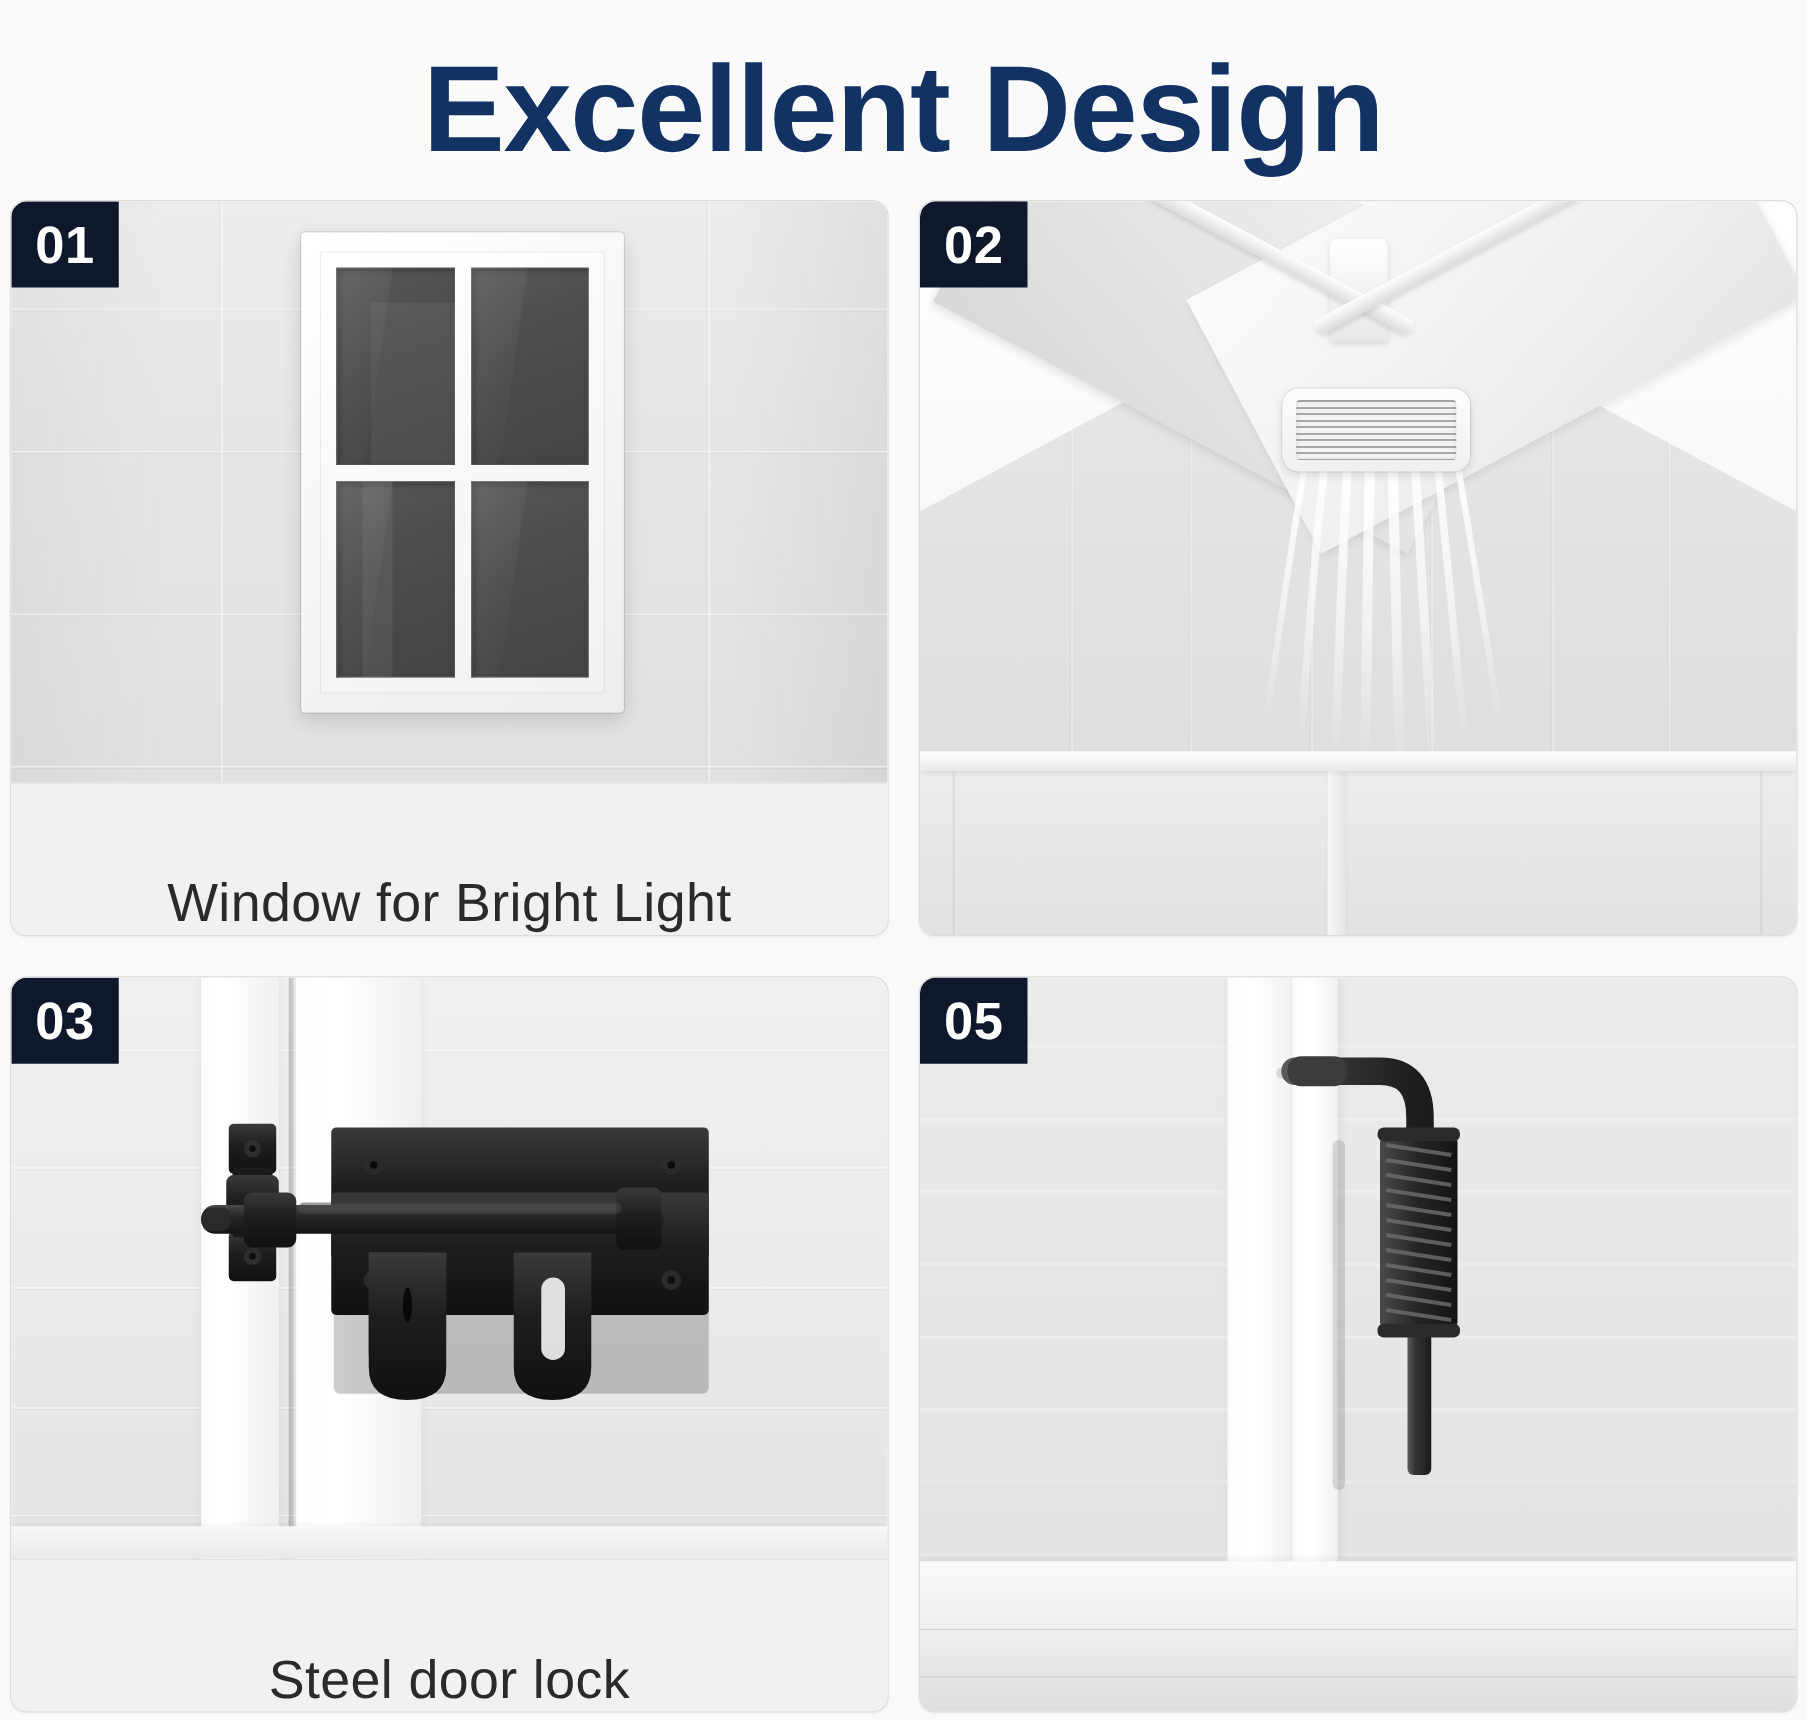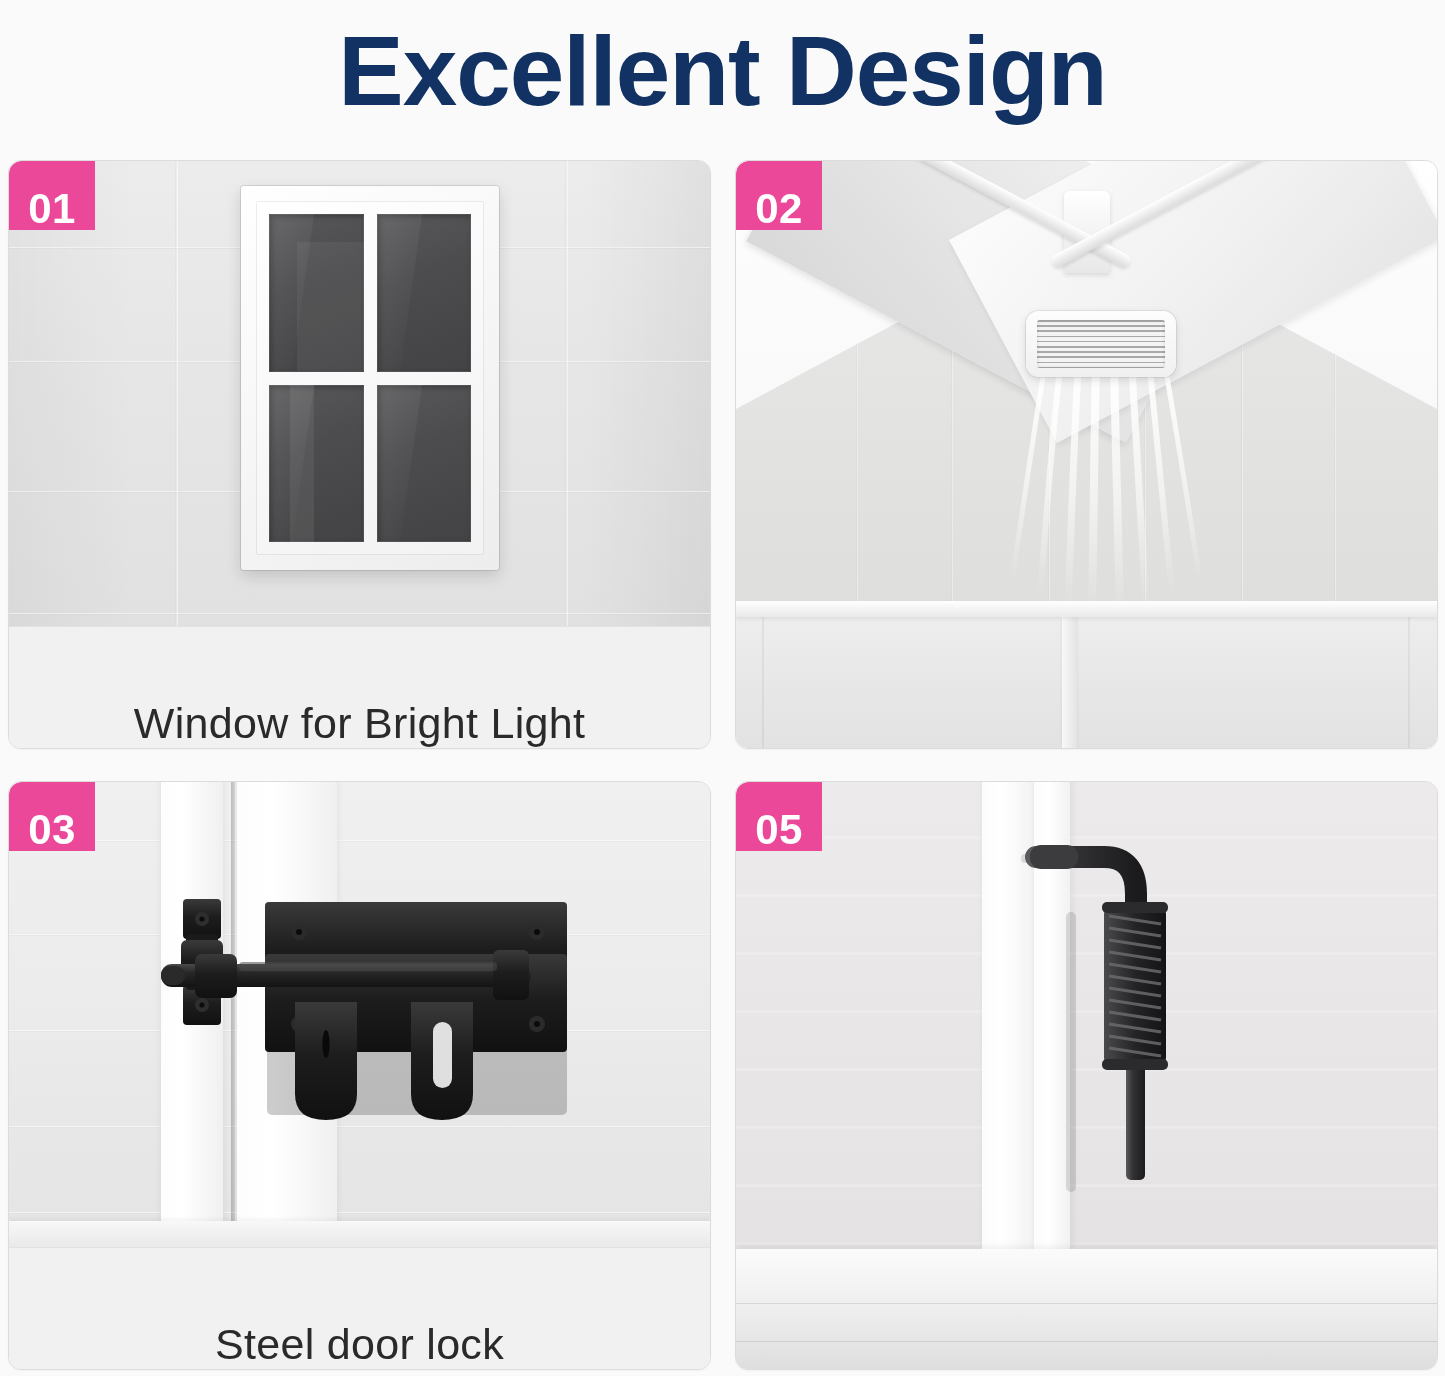--- a/index.html
+++ b/index.html
@@ -16,21 +16,21 @@
   .page {
     position: relative;
     width: 1445px;
     height: 1376px;
     background: #fafafa;
   }
 
   
   .title-wrap {
     position: absolute;
-    left: 0; top: 0;
+    left: 0; top: 16px;
     width: 1445px;
     height: 142px;
     display: flex;
     align-items: center;
     justify-content: center;
   }
   .title {
     font-size: 98px;
     font-weight: 700;
     letter-spacing: -1px;
@@ -87,24 +87,24 @@
     letter-spacing: 0.3px;
     white-space: nowrap;
   }
 
   
   .badge {
     position: absolute;
     left: 0; top: 0;
     width: 86px;
     height: 69px;
-    background: #ec4899;
+    background: #0f172a;
     border-top-left-radius: 13px;
     display: flex;
-    align-items: flex-end;
+    align-items: center;
     justify-content: center;
     z-index: 40;
   }
   .badge-num {
     font-size: 42px;
     font-weight: 700;
     color: #ffffff;
     line-height: 1;
     letter-spacing: 0.5px;
   }

